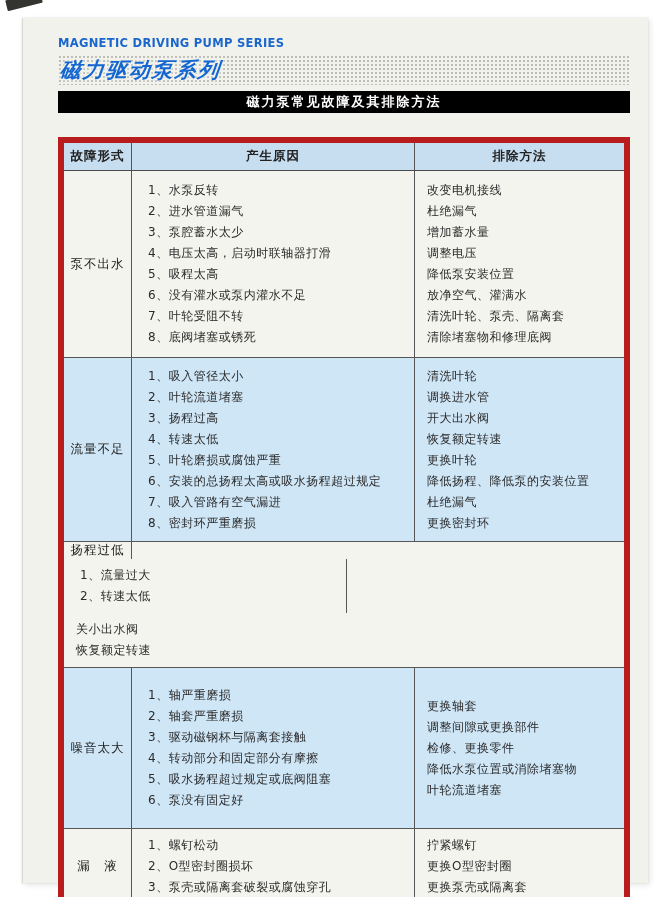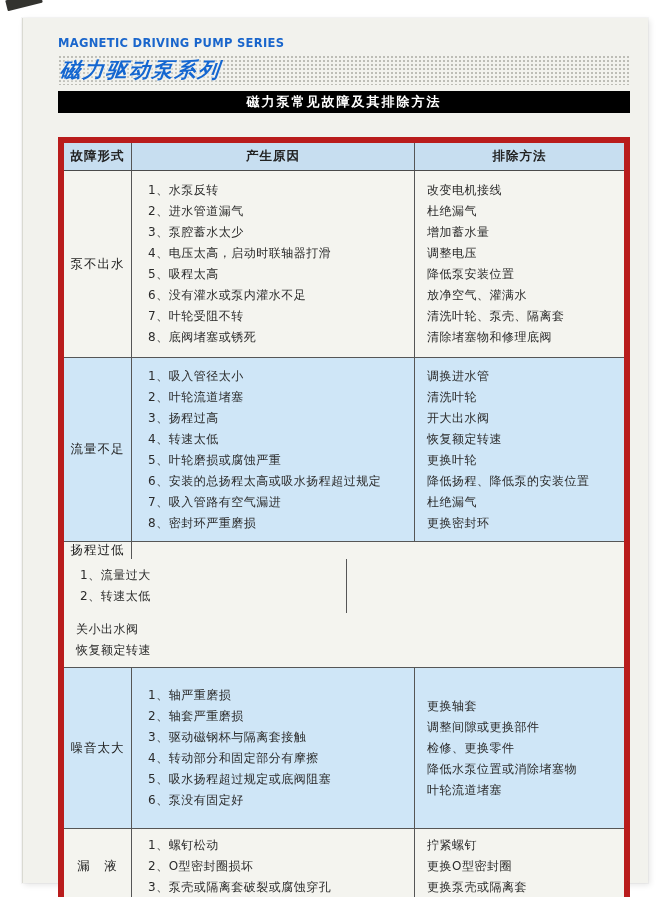--- a/index.html
+++ b/index.html
@@ -155,22 +155,22 @@
             <div class="line">1、吸入管径太小</div>
             <div class="line">2、叶轮流道堵塞</div>
             <div class="line">3、扬程过高</div>
             <div class="line">4、转速太低</div>
             <div class="line">5、叶轮磨损或腐蚀严重</div>
             <div class="line">6、安装的总扬程太高或吸水扬程超过规定</div>
             <div class="line">7、吸入管路有空气漏进</div>
             <div class="line">8、密封环严重磨损</div>
           </div>
     <div class="td c3">
+            <div class="line">清洗叶轮</div>
             <div class="line">调换进水管</div>
-            <div class="line">清洗叶轮</div>
             <div class="line">开大出水阀</div>
             <div class="line">恢复额定转速</div>
             <div class="line">更换叶轮</div>
             <div class="line">降低扬程、降低泵的安装位置</div>
             <div class="line">杜绝漏气</div>
             <div class="line">更换密封环</div>
           </div>
   </div>
 
   <div class="t-row">

